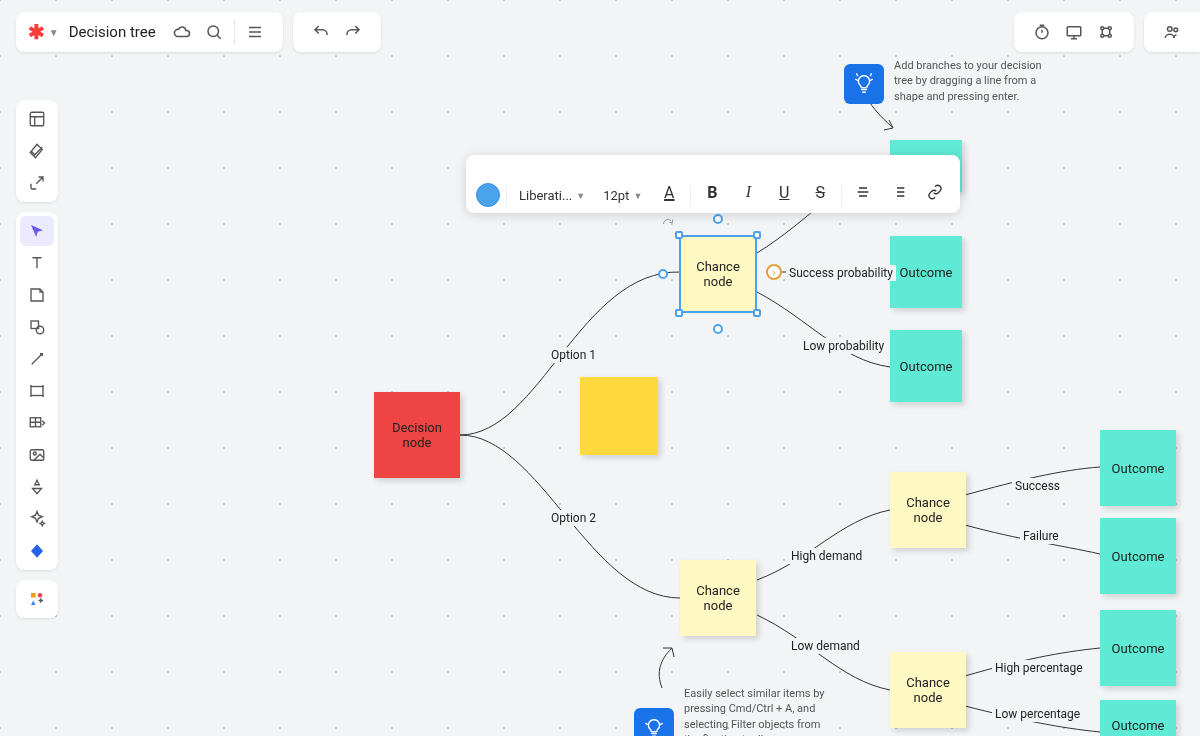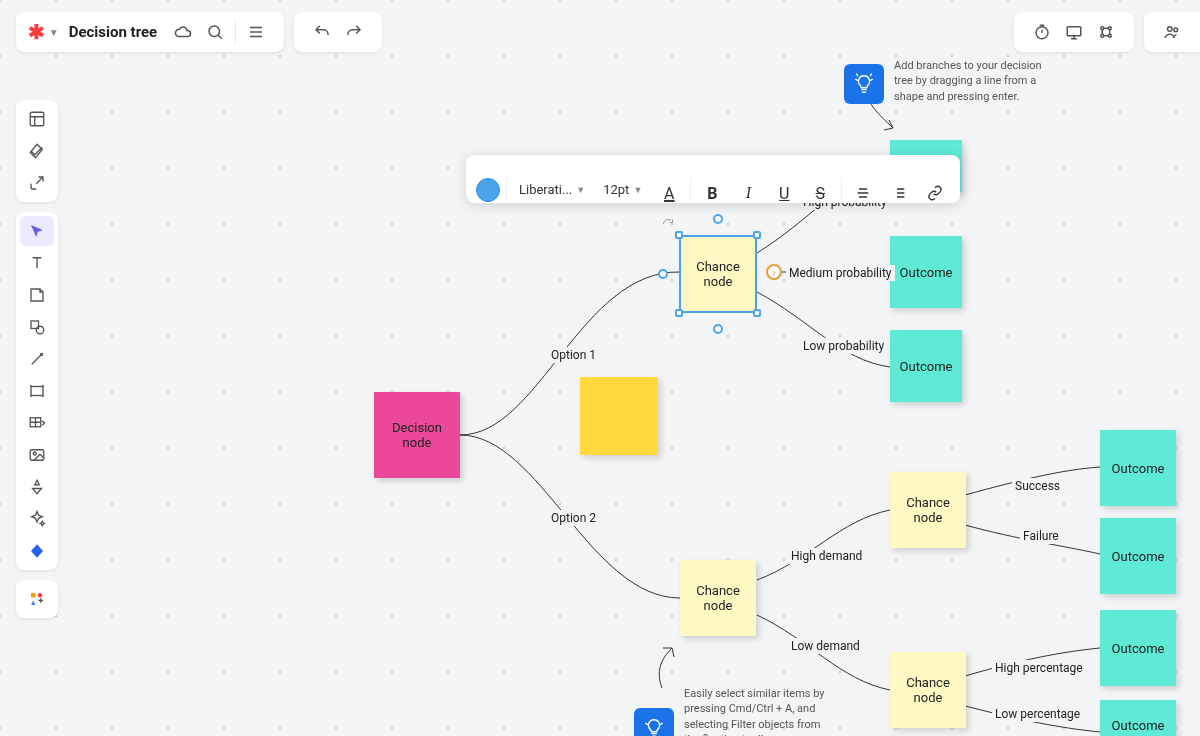--- a/index.html
+++ b/index.html
@@ -2,38 +2,38 @@
 <html><head>
 <meta charset="utf-8">
 <style>
 *{box-sizing:border-box;margin:0;padding:0;font-family:-apple-system,BlinkMacSystemFont,"Segoe UI",Roboto,sans-serif}
 body{background:#f3f4f6;width:1200px;height:736px;position:relative;overflow:hidden}
 .dot-grid{position:absolute;inset:0;background-image:radial-gradient(circle,#c5c8cc 1px,transparent 1px);background-size:56px 56px;background-position:28px 28px;z-index:0}
 .top-left{position:absolute;top:12px;left:16px;display:flex;gap:10px;z-index:10}
 .panel{background:#fff;border-radius:8px;box-shadow:0 1px 3px rgba(0,0,0,.1);display:flex;align-items:center;padding:0 12px;height:40px}
 .logo{color:#ff3c3c;font-size:20px;font-weight:700;margin-right:4px}
 .chev{color:#888;font-size:10px;margin-right:10px}
-.title{font-weight:700;font-size:15px;color:#222;margin-right:10px}
+.title{font-weight:400;font-size:15px;color:#222;margin-right:10px}
 .ibtn{width:32px;height:32px;display:flex;align-items:center;justify-content:center;color:#555;cursor:pointer;border-radius:6px}
 .ibtn svg{width:18px;height:18px;stroke:currentColor;fill:none;stroke-width:2}
 .divider{width:1px;height:24px;background:#e5e5e5;margin:0 4px}
 .top-right{position:absolute;top:12px;right:0;display:flex;gap:10px;z-index:10}
 .sidebar{position:absolute;left:16px;top:100px;display:flex;flex-direction:column;gap:10px;z-index:10}
 .sgroup{background:#fff;border-radius:8px;box-shadow:0 1px 3px rgba(0,0,0,.1);padding:4px;display:flex;flex-direction:column;gap:2px}
 .sbtn{width:34px;height:30px;display:flex;align-items:center;justify-content:center;color:#555;cursor:pointer;border-radius:6px}
 .sbtn.active{background:#eceaff;color:#6b5ce7}
 .sbtn svg{width:18px;height:18px;stroke:currentColor;fill:none;stroke-width:1.8}
-.format-bar{position:absolute;left:466px;top:155px;background:#fff;border-radius:8px;box-shadow:0 2px 12px rgba(0,0,0,.15);display:flex;align-items:flex-start;padding:23px 10px;gap:6px;z-index:20;height:48px}
+.format-bar{position:absolute;left:466px;top:155px;background:#fff;border-radius:8px;box-shadow:0 2px 12px rgba(0,0,0,.15);display:flex;align-items:flex-end;padding:6px 10px;gap:6px;z-index:20;height:58px}
 .color-swatch{width:24px;height:24px;border-radius:50%;background:#4ba3ec;cursor:pointer;border:1px solid #3790da}
 .font-sel{font-size:13px;color:#333;padding:4px 6px;cursor:pointer;display:flex;align-items:center;gap:4px}
 .font-sel .dd{font-size:9px;color:#888}
 .fbtn{width:30px;height:30px;display:flex;align-items:center;justify-content:center;color:#333;cursor:pointer;border-radius:4px;font-size:16px}
 .canvas{position:absolute;inset:0;z-index:1}
 .sticky{position:absolute;display:flex;align-items:center;justify-content:center;text-align:center;font-size:13px;color:#222;padding:6px;box-shadow:3px 3px 6px rgba(0,0,0,.15)}
-.purple{background:#ec4899}
+.purple{background:#ef4444}
 .blue{background:#fef9c3}
 .pink{background:#5eead4}
 .yellow{background:#ffd93d}
 .sel{outline:2px solid #4ba3ec;outline-offset:-1px;box-shadow:none}
 .handle{position:absolute;width:8px;height:8px;background:#fff;border:2px solid #4ba3ec;border-radius:2px}
 .midhandle{position:absolute;width:10px;height:10px;background:#fff;border:2px solid #4ba3ec;border-radius:50%}
 .conn-end{position:absolute;width:16px;height:16px;border:2px solid #e0a040;border-radius:50%;background:#fff;display:flex;align-items:center;justify-content:center;color:#e0a040;font-size:10px}
 .lbl{position:absolute;font-size:12px;color:#222;background:#f3f4f6;padding:1px 3px;white-space:nowrap}
 .tip{position:absolute;display:flex;gap:10px;align-items:flex-end;z-index:5}
 .tip-icon{width:40px;height:40px;background:#1a73e8;border-radius:6px;display:flex;align-items:center;justify-content:center;flex-shrink:0}
@@ -338,21 +338,21 @@
 <div class="sticky pink" style="left:1100px;top:610px;width:76px;height:76px">
       <span>Outcome</span>
     </div>
 <div class="sticky pink" style="left:1100px;top:700px;width:76px;height:50px">
       <span>Outcome</span>
     </div>
 
 <div class="lbl" style="left:548px;top:347px">Option 1</div>
 <div class="lbl" style="left:548px;top:510px">Option 2</div>
 <div class="lbl" style="left:800px;top:194px">High probability</div>
-<div class="lbl" style="left:786px;top:265px">Medium probability</div>
+<div class="lbl" style="left:786px;top:265px">Success probability</div>
 <div class="lbl" style="left:800px;top:338px">Low probability</div>
 <div class="lbl" style="left:788px;top:548px">High demand</div>
 <div class="lbl" style="left:788px;top:638px">Low demand</div>
 <div class="lbl" style="left:1012px;top:478px">Success</div>
 <div class="lbl" style="left:1020px;top:528px">Failure</div>
 <div class="lbl" style="left:992px;top:660px">High percentage</div>
 <div class="lbl" style="left:992px;top:706px">Low percentage</div>
 
 <div class="tip" style="left:844px;top:58px">
   <div class="tip-icon">

